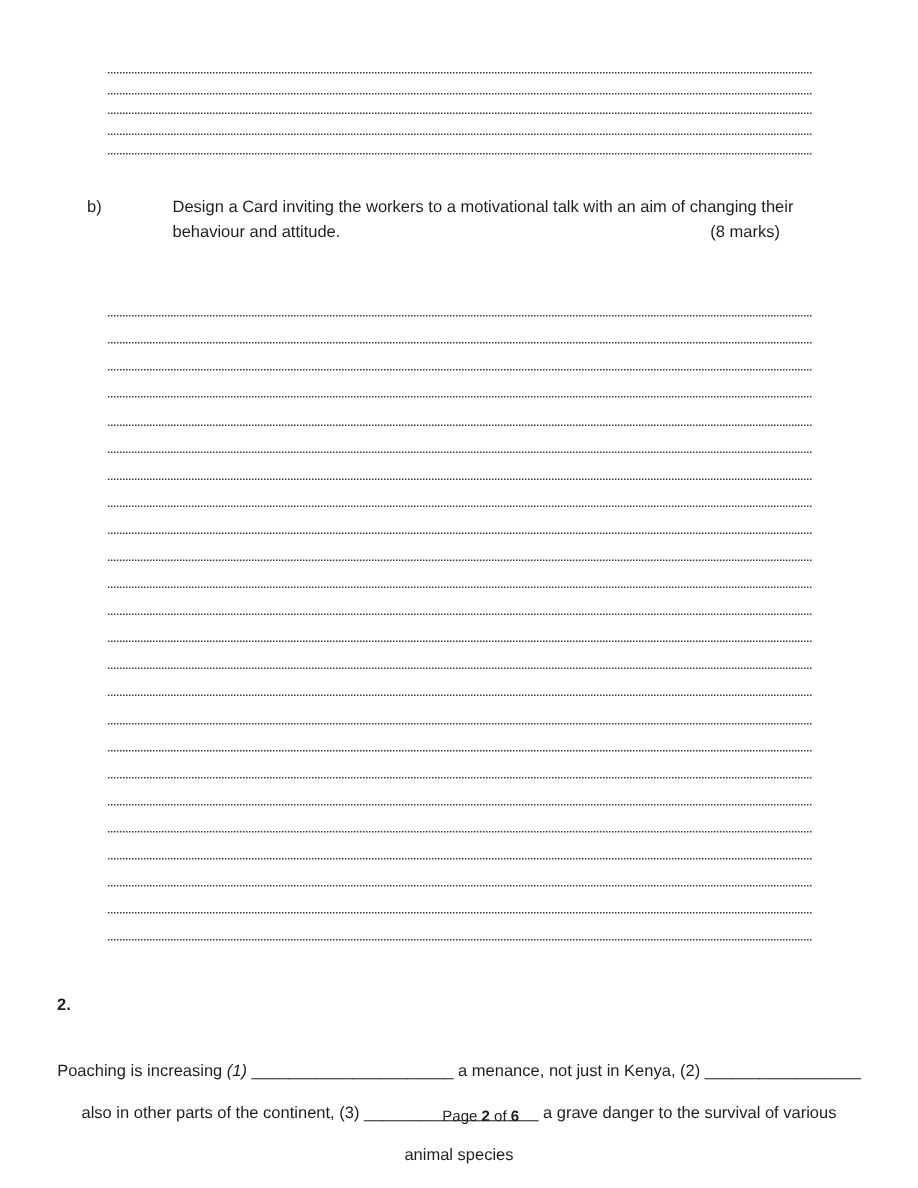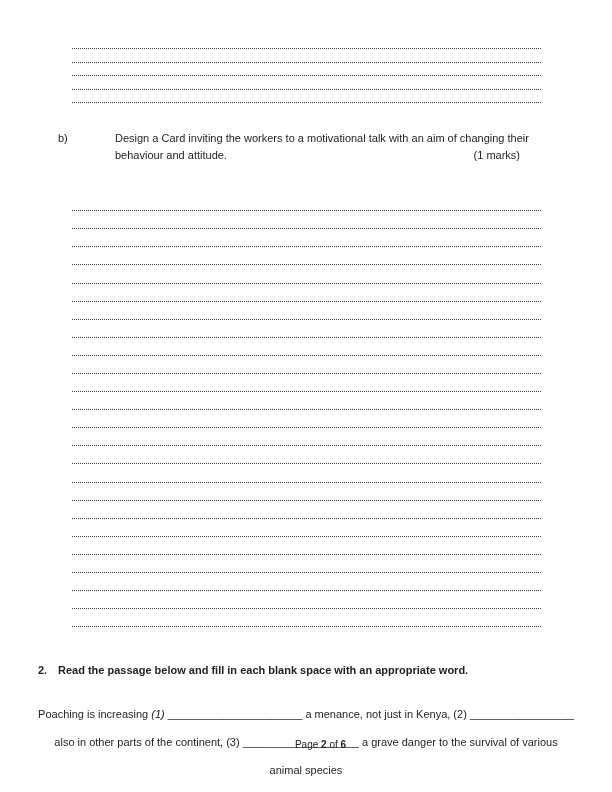--- a/index.html
+++ b/index.html
@@ -96,21 +96,21 @@
       <div class="dotline"></div>
       <div class="dotline"></div>
       <div class="dotline"></div>
       <div class="dotline"></div>
     </div>
 
   <div class="qb">
     <span class="qb-label">b)</span>
     <span class="qb-body">
       <span>Design a Card inviting the workers to a motivational talk with an aim of changing their behaviour and attitude.</span>
-      <span class="qb-marks">(1 marks)</span>
+      <span class="qb-marks">(8 marks)</span>
     </span>
   </div>
 
   <div class="lines lines-main">
       <div class="dotline"></div>
       <div class="dotline"></div>
       <div class="dotline"></div>
       <div class="dotline"></div>
       <div class="dotline"></div>
       <div class="dotline"></div>
@@ -129,21 +129,20 @@
       <div class="dotline"></div>
       <div class="dotline"></div>
       <div class="dotline"></div>
       <div class="dotline"></div>
       <div class="dotline"></div>
       <div class="dotline"></div>
     </div>
 
   <div class="q2">
     <span class="q2-num">2.</span>
-    <span>Read the passage below and fill in each blank space with an appropriate word.</span>
   </div>
 
   <div class="passage">
     <span>Poaching is increasing </span><span class="it">(1)</span><span> ______________________ </span><span>a menance, not just in Kenya, (2) </span><span>_________________</span><span> also in other parts of the continent, (3) </span><span>___________________</span><span> a grave danger to the survival of various animal species</span>
   </div>
 
   <div class="footer">
     <span>Page </span><span class="b">2</span><span> of </span><span class="b">6</span>
   </div>
 

